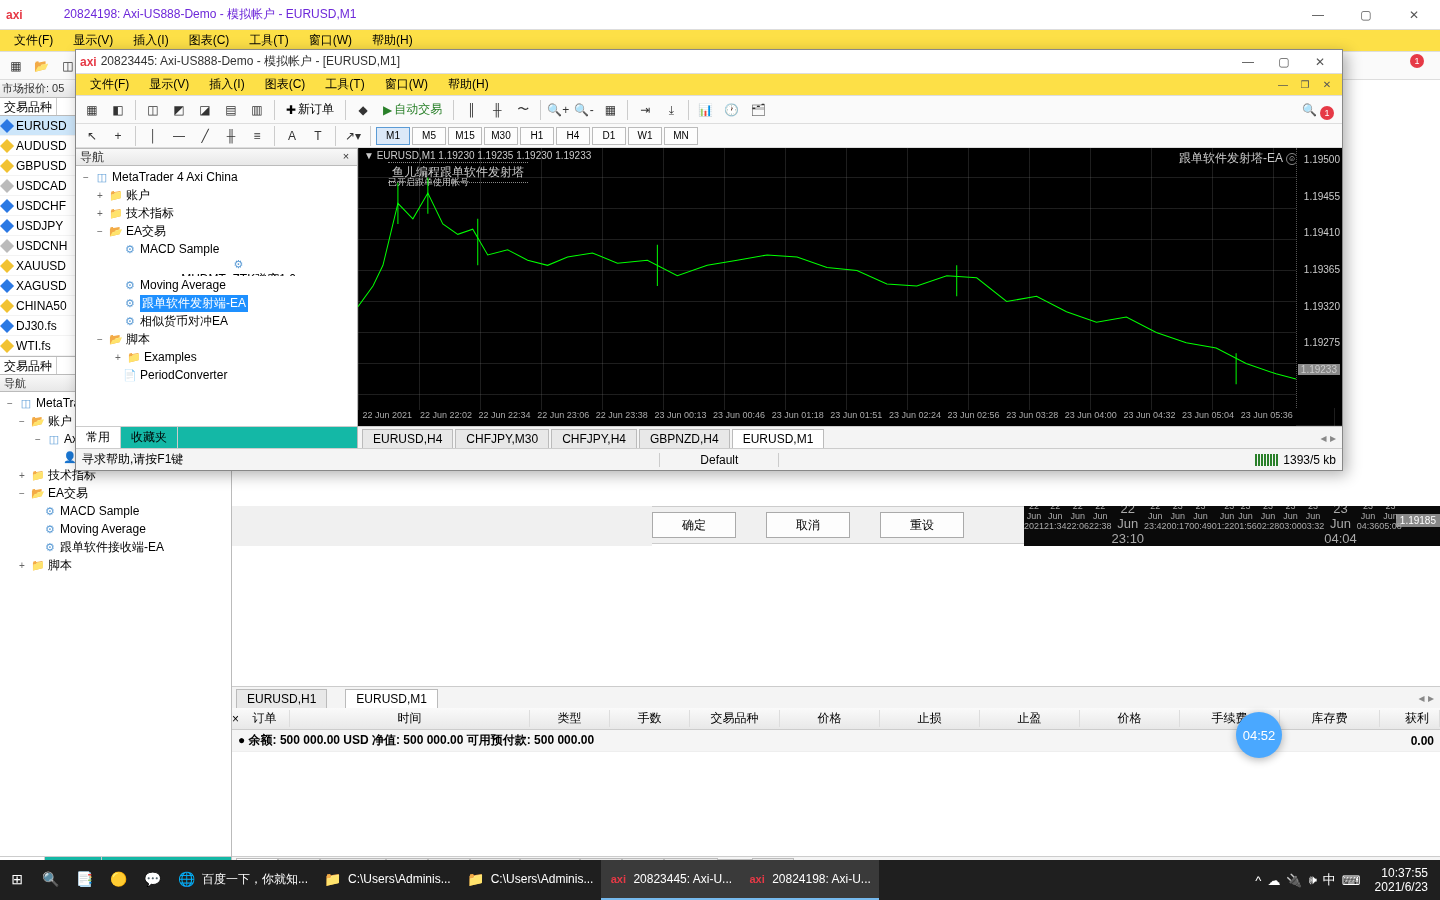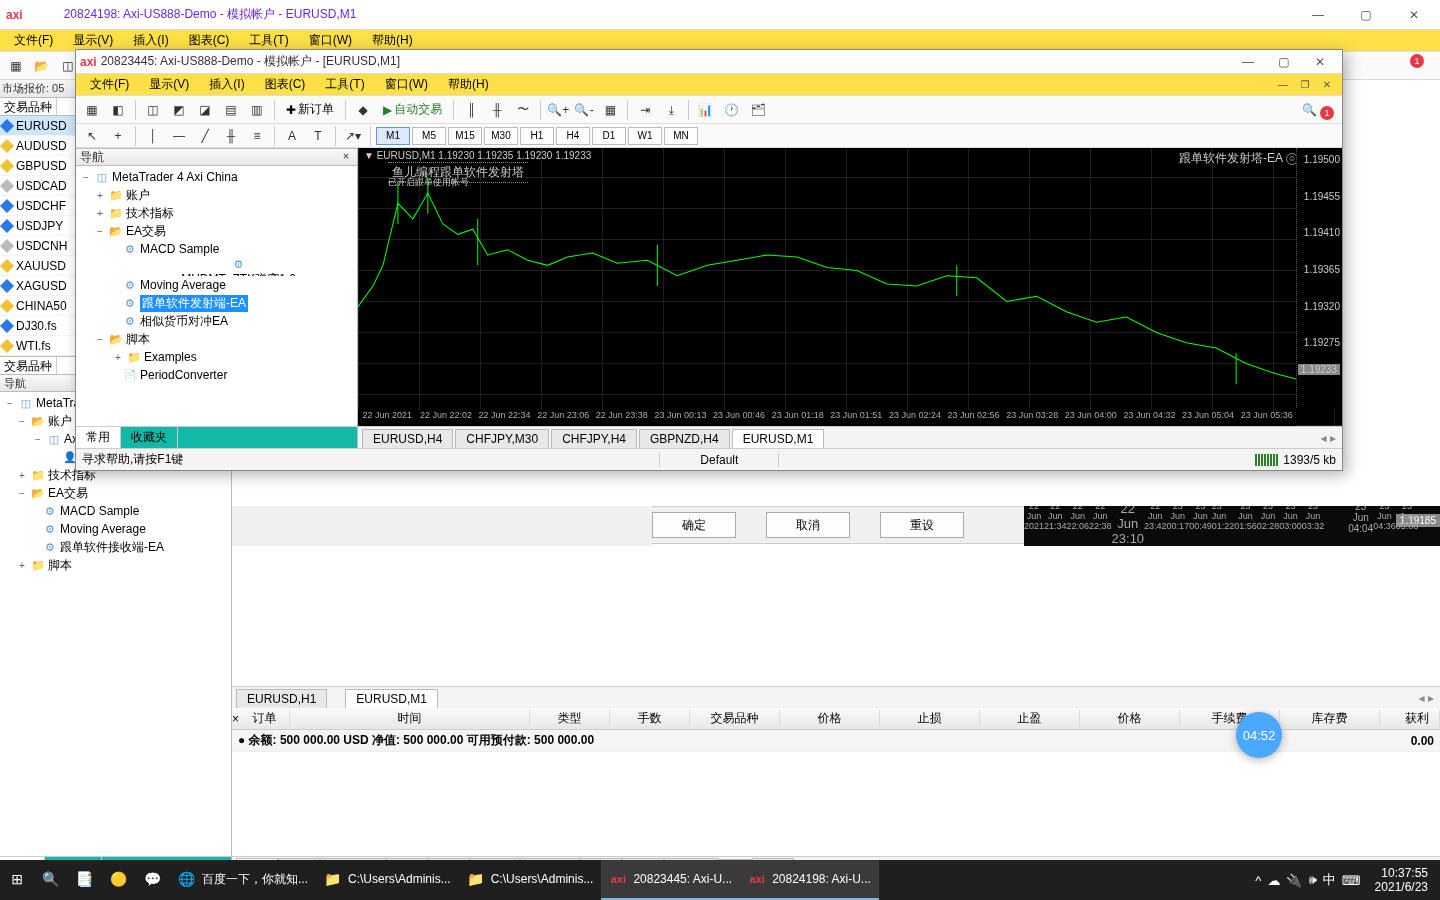--- a/index.html
+++ b/index.html
@@ -312,26 +312,26 @@
           <div class="bg-pricebox">1.19185</div>
           <div id="bg-times" style="position:absolute;left:0;right:46px;bottom:0;display:flex;">
           <span style="flex: 1 1 0%; color: rgb(170, 170, 170); font-size: 9px; text-align: center;">22 Jun 2021</span>
               <span style="flex: 1 1 0%; color: rgb(170, 170, 170); font-size: 9px; text-align: center;">22 Jun 21:34</span>
               <span style="flex: 1 1 0%; color: rgb(170, 170, 170); font-size: 9px; text-align: center;">22 Jun 22:06</span>
               <span style="flex: 1 1 0%; color: rgb(170, 170, 170); font-size: 9px; text-align: center;">22 Jun 22:38</span>
               <span style="flex: 1 1 0%; color: rgb(170, 170, 170); font-size: 13px; text-align: center;">22 Jun 23:10</span>
               <span style="flex: 1 1 0%; color: rgb(170, 170, 170); font-size: 9px; text-align: center;">22 Jun 23:42</span>
               <span style="flex: 1 1 0%; color: rgb(170, 170, 170); font-size: 9px; text-align: center;">23 Jun 00:17</span>
               <span style="flex: 1 1 0%; color: rgb(170, 170, 170); font-size: 9px; text-align: center;">23 Jun 00:49</span>
-              <span style="flex: 1 1 0%; color: rgb(170, 170, 170); font-size: 9px; text-align: left;">23 Jun 01:22</span>
+              <span style="flex: 1 1 0%; color: rgb(170, 170, 170); font-size: 9px; text-align: right;">23 Jun 01:22</span>
               <span style="flex: 1 1 0%; color: rgb(170, 170, 170); font-size: 9px; text-align: center;">23 Jun 01:56</span>
               <span style="flex: 1 1 0%; color: rgb(170, 170, 170); font-size: 9px; text-align: center;">23 Jun 02:28</span>
               <span style="flex: 1 1 0%; color: rgb(170, 170, 170); font-size: 9px; text-align: center;">23 Jun 03:00</span>
               <span style="flex: 1 1 0%; color: rgb(170, 170, 170); font-size: 9px; text-align: center;">23 Jun 03:32</span>
-              <span style="flex: 1 1 0%; color: rgb(170, 170, 170); font-size: 10px; text-align: center; margin-left: 24px;">23 Jun 04:04</span>
+              <span style="flex: 1 1 0%; color: rgb(170, 170, 170); font-size: 13px; text-align: center;">23 Jun 04:04</span>
               <span style="flex: 1 1 0%; color: rgb(170, 170, 170); font-size: 9px; text-align: center;">23 Jun 04:36</span>
               <span style="flex: 1 1 0%; color: rgb(170, 170, 170); font-size: 9px; text-align: center;">23 Jun 05:08</span>
             </div>
         </div>
       </div>
 
       <div style="height:140px; background:#fff;"></div>
 
       <div class="chart-tabs-row">
         <div class="chart-tab">EURUSD,H1</div>

